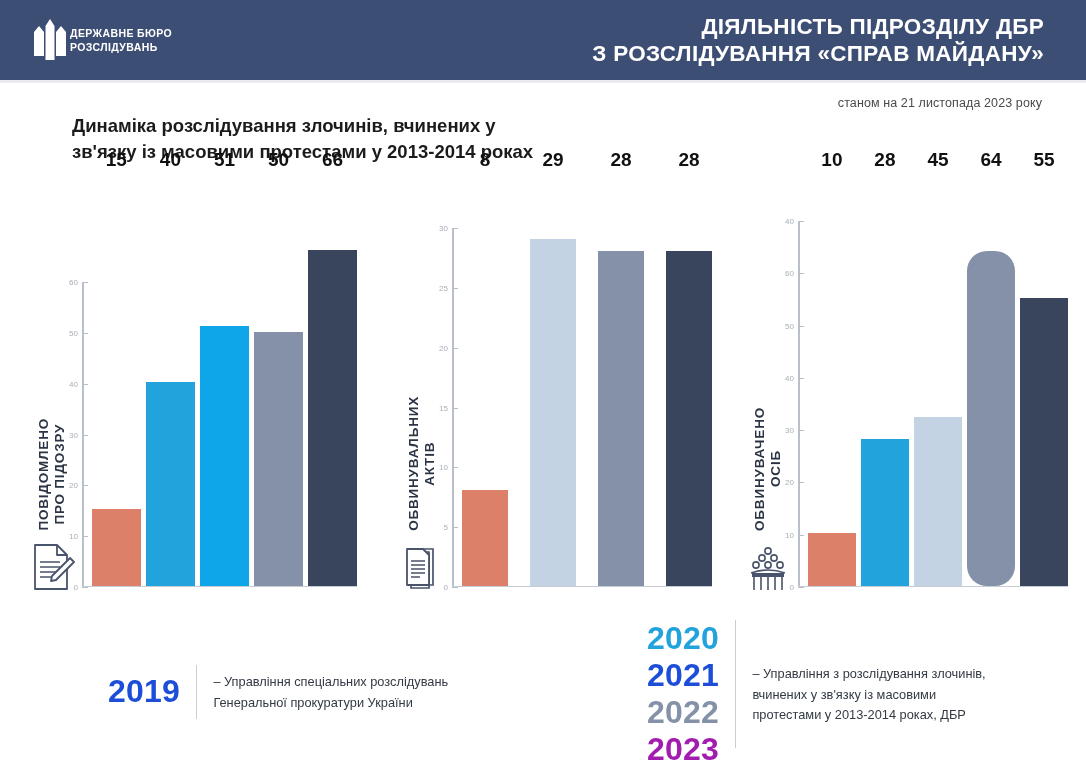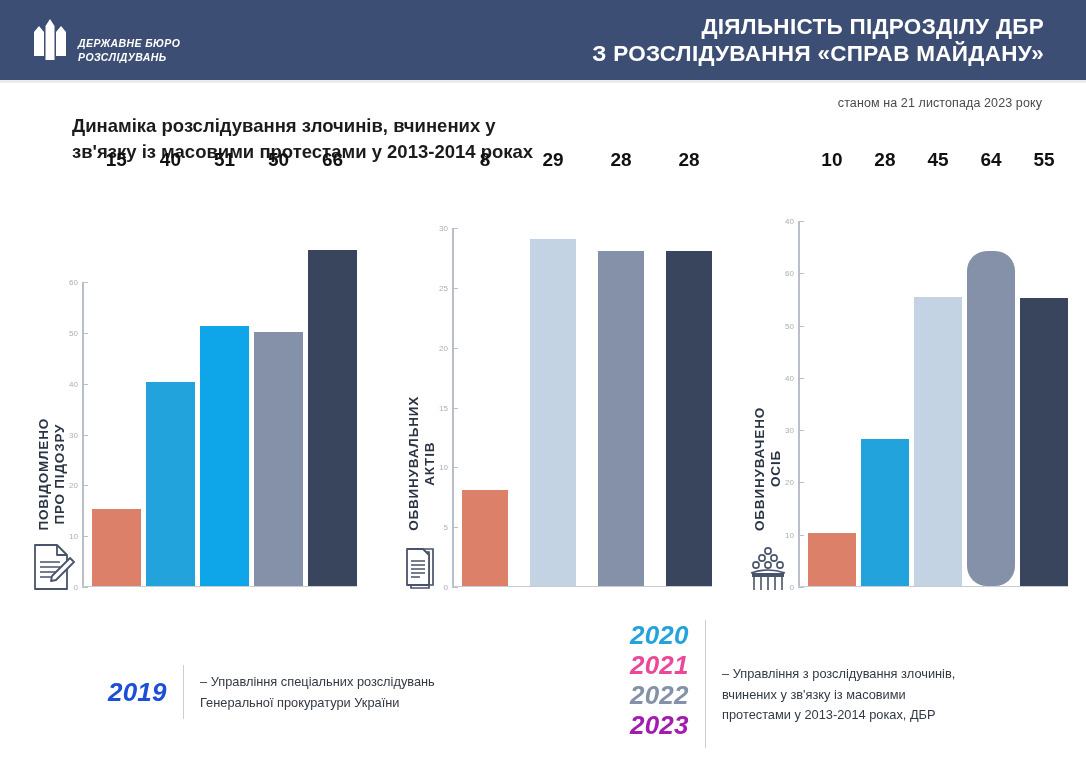--- a/index.html
+++ b/index.html
@@ -17,21 +17,21 @@
   .header {
     position:absolute; left:0; top:0; width:1086px; height:80px;
     background:#3d4e74;
     display:flex; align-items:center; justify-content:space-between;
     padding:0 42px 0 30px;
   }
   .header-bottom-rule {
     position:absolute; left:0; top:80px; width:1086px; height:3px;
     background:#e9ebef;
   }
-  .logo-block { display:flex; align-items:flex-end; gap:8px;font-style:italic; }
+  .logo-block { display:flex; align-items:center; gap:0; }
   .logo-mark { width:40px; height:48px; display:block; }
   .logo-text {
     color:#ffffff; font-size:10.5px; font-weight:bold;
     line-height:1.35; letter-spacing:0.4px; text-transform:uppercase;
     white-space:pre-line;
   }
   .header-title {
     color:#ffffff; font-size:22.5px; font-weight:bold;
     line-height:1.22; text-align:right; letter-spacing:0.3px;
     text-transform:uppercase; white-space:pre-line;
@@ -105,23 +105,22 @@
     font-size:19px; font-weight:bold; color:#111111;
     margin-bottom:4px; white-space:nowrap;
   }
 
   
   .legend-a { position:absolute; left:108px; top:665px; display:flex; align-items:center; }
   .legend-b { position:absolute; left:630px; top:620px; display:flex; align-items:flex-start; }
 
   .legend-years { display:flex; flex-direction:column; align-items:flex-end; }
   .legend-year {
-    font-size:26px; font-weight:bold; line-height:1.16;
+    font-size:32px; font-weight:bold; line-height:1.16;
     letter-spacing:0.2px;
-    font-style:italic;
   }
   .legend-rule { width:1.4px; background:#c9ced6; align-self:stretch; margin:0 16px; }
   .legend-a .legend-rule { height:54px; align-self:center; }
   .legend-b .legend-rule { height:128px; }
   .legend-desc {
     font-size:12.8px; line-height:1.62; color:#333a44;
     white-space:pre-line; padding-top:2px;
   }
   .legend-b .legend-desc { padding-top:44px; }
 </style>
@@ -354,21 +353,21 @@
             <div class="bar" style="height: 52.2857px; background: rgb(221, 128, 105);">
               <div class="bar-value">10</div>
             </div>
           </div>
           <div class="bar-slot" style="width: 18.4%;">
             <div class="bar" style="height: 146.4px; background: rgb(34, 163, 219);">
               <div class="bar-value">28</div>
             </div>
           </div>
           <div class="bar-slot" style="width: 18.4%;">
-            <div class="bar" style="height: 289px; background: rgb(195, 211, 227);">
+            <div class="bar" style="height: 169px; background: rgb(195, 211, 227);">
               <div class="bar-value">45</div>
             </div>
           </div>
           <div class="bar-slot" style="width: 18.4%;">
             <div class="bar" style="height: 334.629px; background: rgb(133, 145, 168); border-radius: 20px;">
               <div class="bar-value">64</div>
             </div>
           </div>
           <div class="bar-slot" style="width: 18.4%;">
             <div class="bar" style="height: 287.571px; background: rgb(56, 69, 92);">
@@ -385,21 +384,21 @@
     <div class="legend-year" style="color: #1d4ed8;">2019</div>
   </div>
   <div class="legend-rule"></div>
   <div class="legend-desc">– Управління спеціальних розслідувань
 Генеральної прокуратури України</div>
 </div>
 
 <div class="legend-b">
   <div class="legend-years">
     <div class="legend-year" style="color: rgb(34, 163, 219);">2020</div>
-    <div class="legend-year" style="color: #ec4899;">2021</div>
+    <div class="legend-year" style="color: #1d4ed8; margin-left: 17px;">2021</div>
     <div class="legend-year" style="color: rgb(133, 145, 168);">2022</div>
     <div class="legend-year" style="color: #a21caf;">2023</div>
   </div>
   <div class="legend-rule"></div>
   <div class="legend-desc">– Управління з розслідування злочинів,
 вчинених у зв'язку із  масовими
 протестами у 2013-2014 роках, ДБР</div>
 </div>
 
 </body></html>

